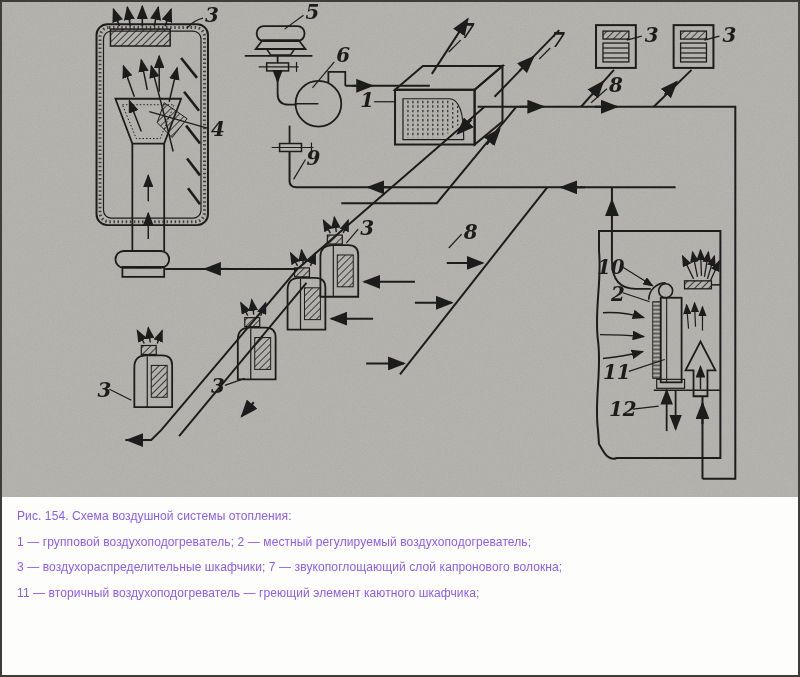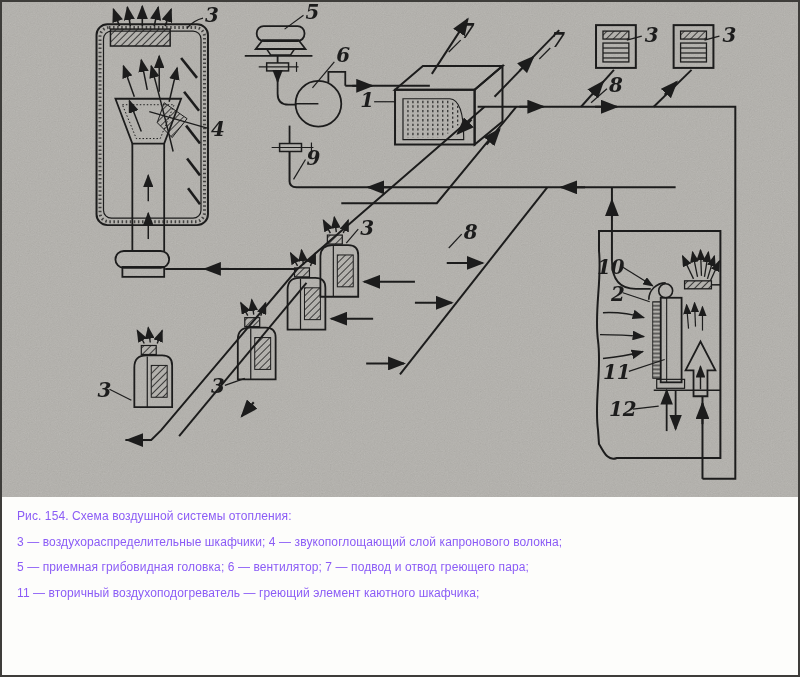--- a/index.html
+++ b/index.html
@@ -331,18 +331,18 @@
         <text class="lbl" x="598" y="273">10</text>
         <text class="lbl" x="612" y="300">2</text>
         <text class="lbl" x="604" y="379">11</text>
         <text class="lbl" x="610" y="416">12</text>
       </g>
     </svg>
   </div>
 
   <div class="caption">
     <p>Рис. 154. Схема воздушной системы отопления:</p>
-    <p>3 — воздухораспределительные шкафчики; 4 — звукопоглощающий слой капронового волокна;</p>
-    <p>5 — приемная грибовидная головка; 6 — вентилятор; 7 — подвод и отвод греющего пара;</p>
+    <p>1 — групповой воздухоподогреватель; 2 — местный регулируемый воздухоподогреватель;</p>
+    <p>3 — воздухораспределительные шкафчики; 7 — звукопоглощающий слой капронового волокна;</p>
     <p>11 — вторичный воздухоподогреватель — греющий элемент каютного шкафчика;</p>
 
   </div>
 </div>
 
 </body></html>

